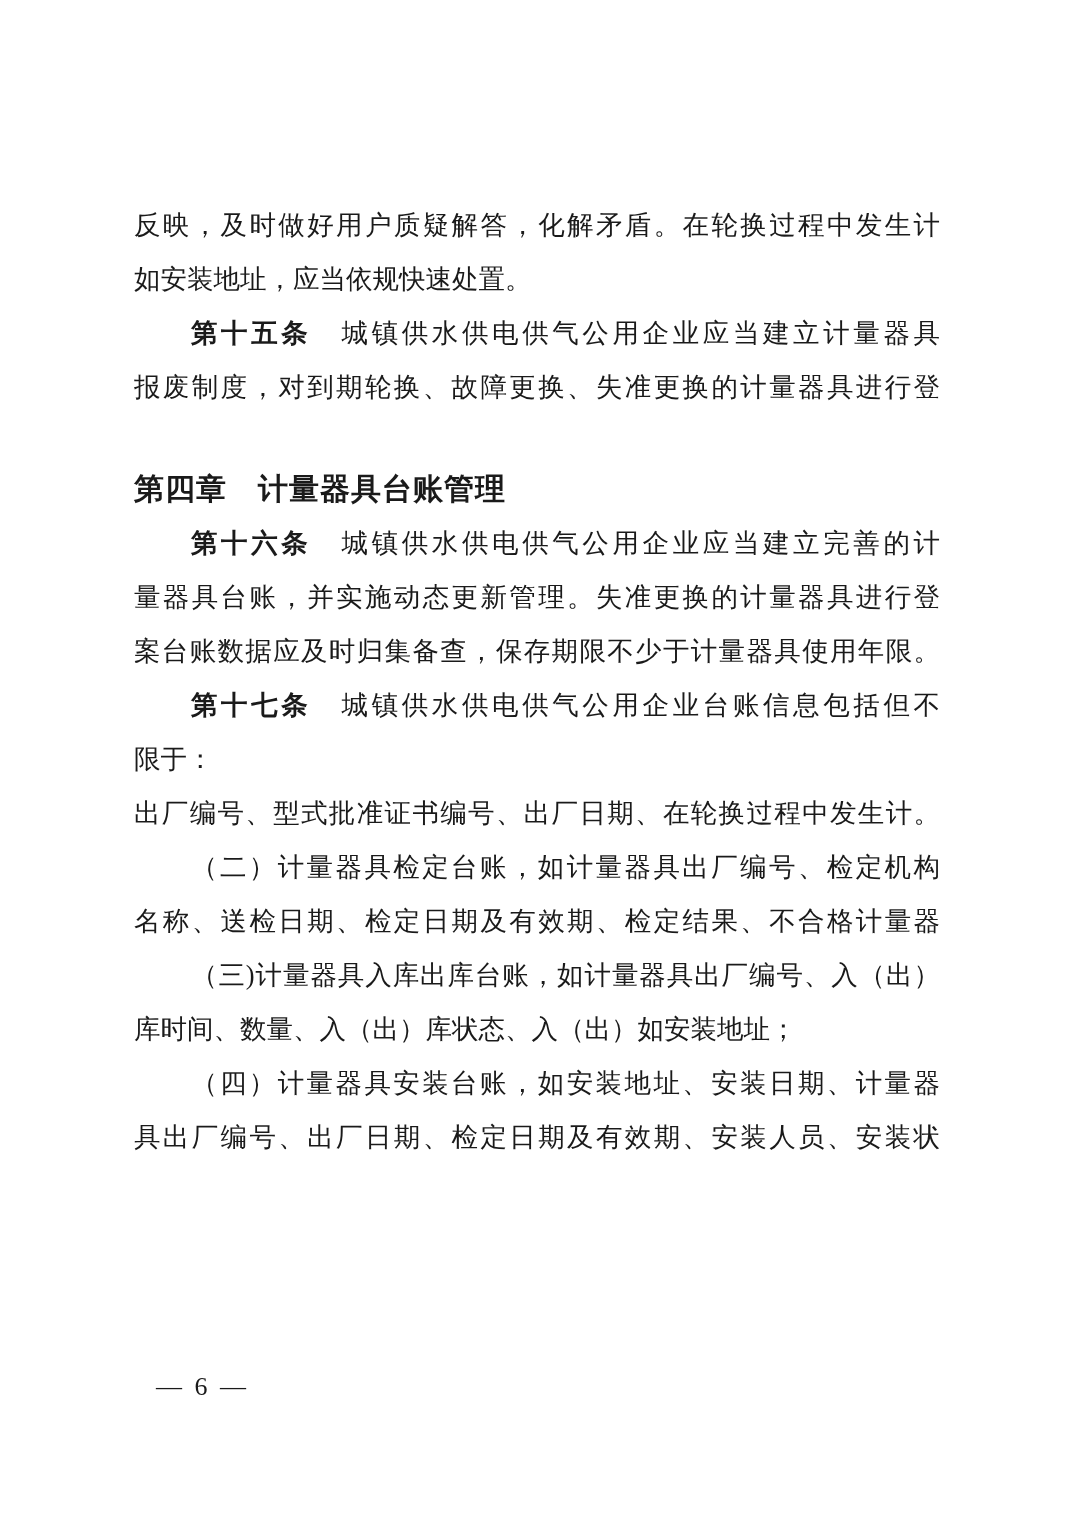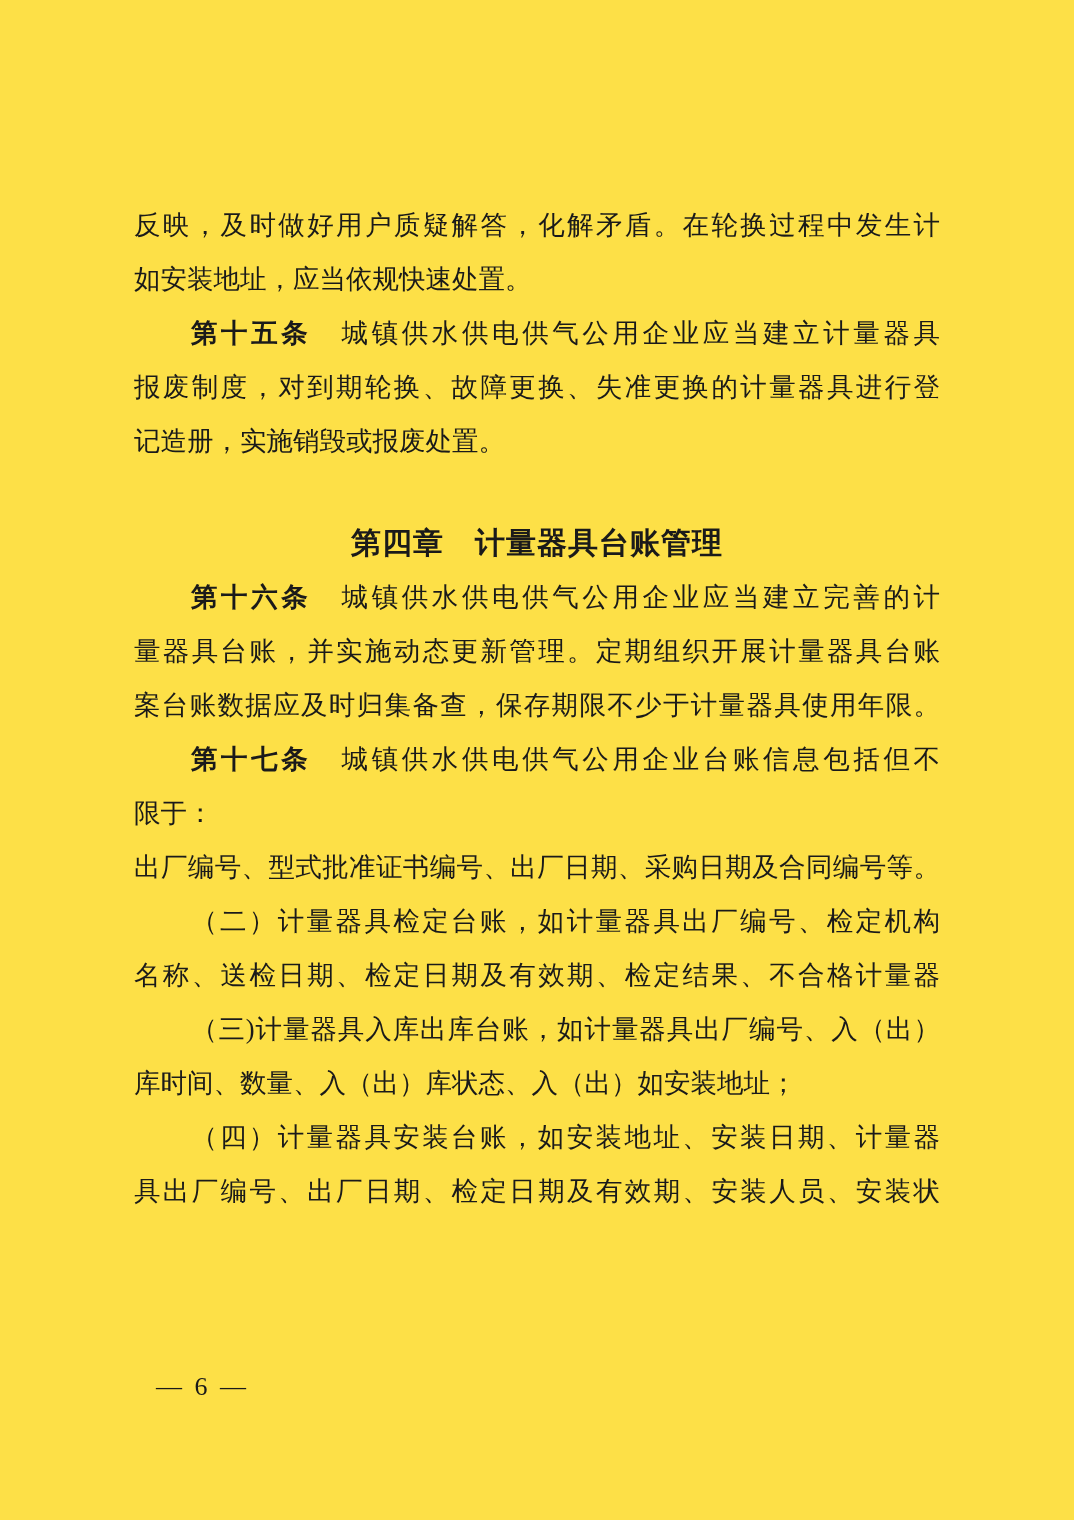--- a/index.html
+++ b/index.html
@@ -4,21 +4,21 @@
 <style>
   html, body {
     margin: 0;
     padding: 0;
     background: #e8e8e8;
   }
   .page {
     position: relative;
     width: 1074px;
     height: 1520px;
-    background: #fde047;
+    background: #ffffff;
     overflow: hidden;
     font-family: "Liberation Serif", "DejaVu Serif", serif;
     color: #1a1a1a;
   }
   .content {
     position: absolute;
     left: 134px;
     top: 198px;
     width: 806px;
   }
@@ -39,21 +39,20 @@
   }
   .line.indent {
     padding-left: 57px;
   }
   .heading {
     height: 54px;
     line-height: 54px;
     margin-top: 48px;
     font-weight: 700;
     font-size: 30px;
-    text-align: center;
     letter-spacing: 1px;
   }
   .b {
     font-weight: 700;
   }
   .footer {
     position: absolute;
     left: 156px;
     top: 1372px;
     font-size: 26px;
@@ -63,28 +62,27 @@
 </style>
 </head>
 <body>
 
 <div class="page">
   <div class="content" id="doc-body">
       <div class="line fill">反映，及时做好用户质疑解答，化解矛盾。在轮换过程中发生计</div>
       <div class="line end">如安装地址，应当依规快速处置。</div>
       <div class="line fill indent"><span class="b">第十五条</span>　城镇供水供电供气公用企业应当建立计量器具</div>
       <div class="line fill">报废制度，对到期轮换、故障更换、失准更换的计量器具进行登</div>
-      <div class="line end">记造册，实施销毁或报废处置。</div>
       <div class="heading">第四章　计量器具台账管理</div>
       <div class="line fill indent"><span class="b">第十六条</span>　城镇供水供电供气公用企业应当建立完善的计</div>
-      <div class="line fill">量器具台账，并实施动态更新管理。定期组织开展计量器具台账</div>
+      <div class="line fill">量器具台账，并实施动态更新管理。失准更换的计量器具进行登</div>
       <div class="line fill">案台账数据应及时归集备查，保存期限不少于计量器具使用年限。</div>
       <div class="line fill indent"><span class="b">第十七条</span>　城镇供水供电供气公用企业台账信息包括但不</div>
       <div class="line end">限于：</div>
-      <div class="line fill">出厂编号、型式批准证书编号、出厂日期、采购日期及合同编号等。</div>
+      <div class="line fill">出厂编号、型式批准证书编号、出厂日期、在轮换过程中发生计。</div>
       <div class="line fill indent">（二）计量器具检定台账，如计量器具出厂编号、检定机构</div>
       <div class="line fill">名称、送检日期、检定日期及有效期、检定结果、不合格计量器</div>
       <div class="line fill indent">（三)计量器具入库出库台账，如计量器具出厂编号、入（出）</div>
       <div class="line end">库时间、数量、入（出）库状态、入（出）如安装地址；</div>
       <div class="line fill indent">（四）计量器具安装台账，如安装地址、安装日期、计量器</div>
       <div class="line fill">具出厂编号、出厂日期、检定日期及有效期、安装人员、安装状</div>
     </div>
   <div class="footer">— 6 —</div>
 </div>
 

